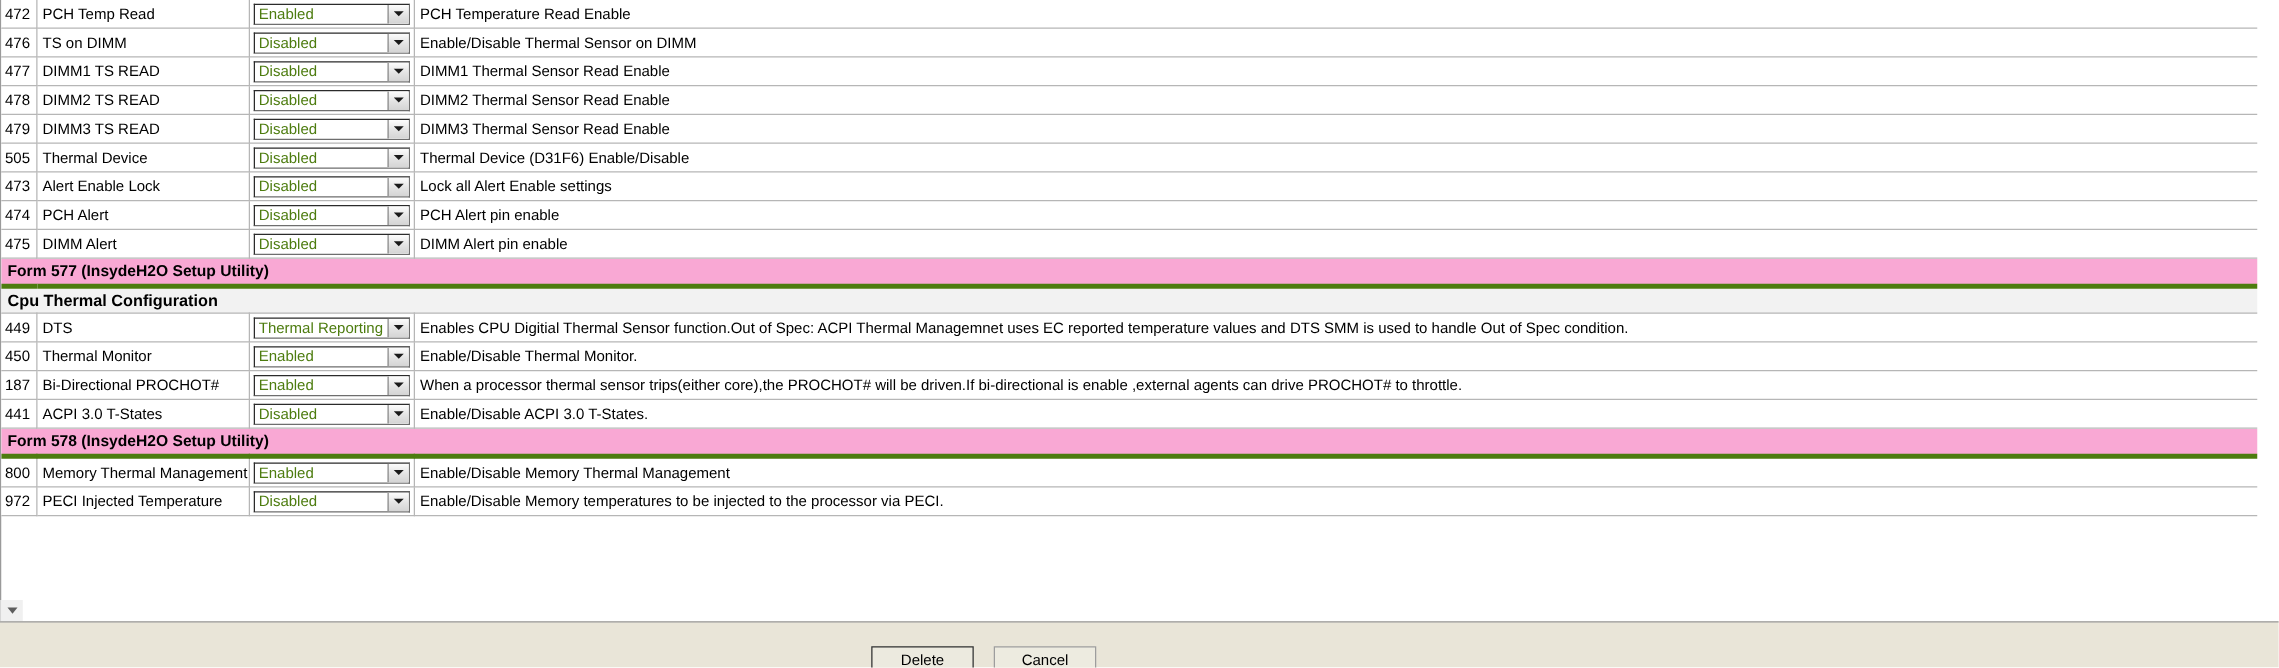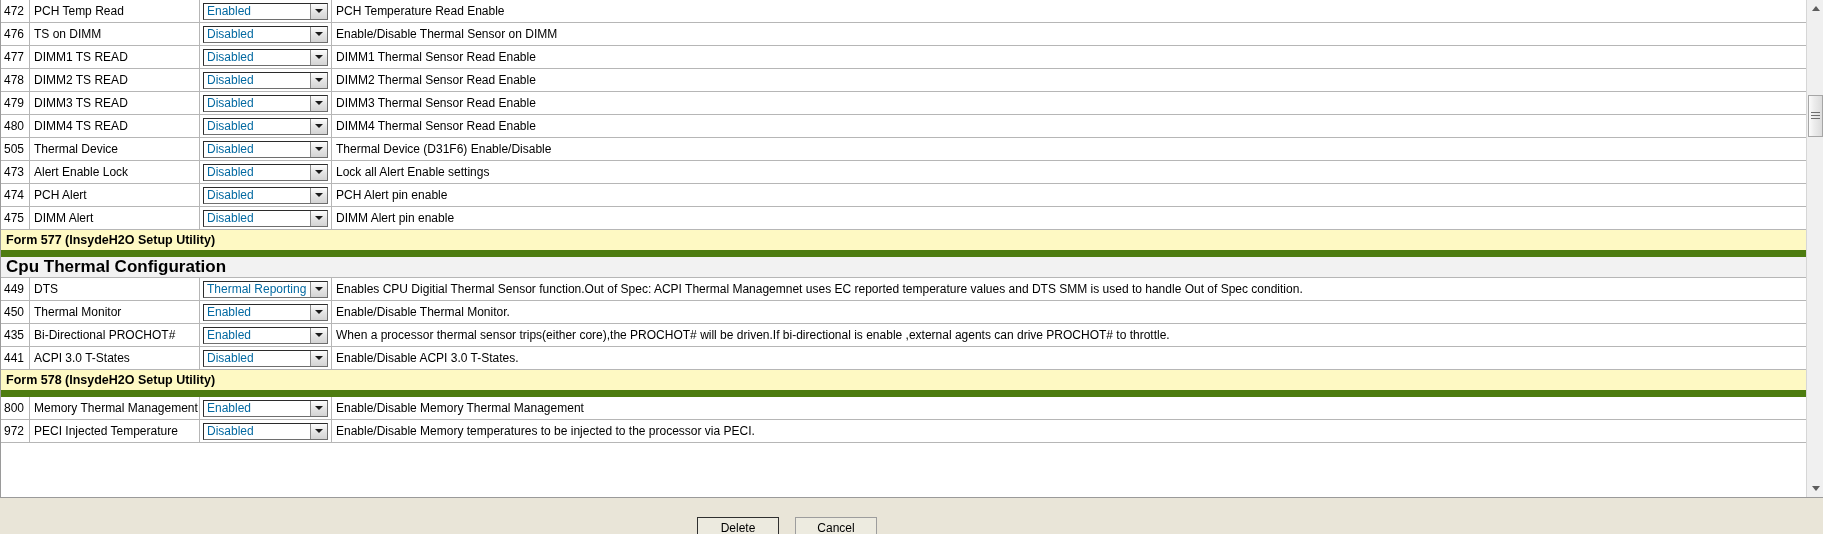--- a/index.html
+++ b/index.html
@@ -22,21 +22,21 @@
     height: 534px;
     background: #ffffff;
     display: flex;
     flex-direction: column;
   }
 
   
   .scroll-region {
     position: relative;
     display: flex;
-    flex-direction: row;
+    flex-direction: column;
     width: 1823px;
     height: 497px;
     background: #ffffff;
     overflow: hidden;
   }
 
   .table-wrap {
     width: 1806px;
     height: 497px;
     overflow: hidden;
@@ -64,34 +64,34 @@
     white-space: nowrap;
   }
 
   .col-id    { width: 25px;  text-align: left; padding-left: 3px !important; }
   .col-name  { width: 165px; padding-left: 4px !important; }
   .col-ctl   { width: 125px; padding: 0 3px !important; }
   .col-desc  { padding-left: 4px !important; border-right: none !important; margin-left: 15px; }
 
   
   tr.form-header td {
-    background: #fef9c3;
+    background: #f9a8d4;
     font-weight: bold;
     font-size: 12.5px;
     padding-left: 5px !important;
     height: 20px;
     border-right: none;
-    border-bottom: 7px solid #4d7c0f;
+    border-bottom: 4px solid #4d7c0f;
     border-top: 1px solid #b6b6b6;
   }
 
   tr.sub-header td {
     background: #f2f2f2;
     font-weight: bold;
-    font-size: 17px;
+    font-size: 13px;
     padding-left: 5px !important;
     height: 19px;
     border-right: none;
     border-bottom: 1px solid #b6b6b6;
   }
 
   
   .select {
     position: relative;
     display: block;
@@ -102,21 +102,21 @@
     border-right-color: #6e6e6e;
     border-bottom-color: #6e6e6e;
     box-shadow: inset 1px 1px 0 #ffffff;
     font-size: 12px;
     line-height: 15px;
     padding-left: 3px;
     padding-right: 19px;
     overflow: hidden;
     white-space: nowrap;
     cursor: default;
-    color: #0369a1;
+    color: #4d7c0f;
   }
 
   .select .arrow-box {
     position: absolute;
     top: 0px;
     right: 0px;
     width: 16px;
     height: 15px;
     background: linear-gradient(#fdfdfd, #e3e3e3 55%, #d4d4d4);
     border-left: 1px solid #8b8b8b;
@@ -266,28 +266,20 @@
             </tr>
             <tr>
               <td class="col-id">479</td>
               <td class="col-name">DIMM3 TS READ</td>
               <td class="col-ctl">
                 <div class="select"><span>Disabled</span><span class="arrow-box"></span></div>
               </td>
               <td class="col-desc">DIMM3 Thermal Sensor Read Enable</td>
             </tr>
             <tr>
-              <td class="col-id">480</td>
-              <td class="col-name">DIMM4 TS READ</td>
-              <td class="col-ctl">
-                <div class="select"><span>Disabled</span><span class="arrow-box"></span></div>
-              </td>
-              <td class="col-desc">DIMM4 Thermal Sensor Read Enable</td>
-            </tr>
-            <tr>
               <td class="col-id">505</td>
               <td class="col-name">Thermal Device</td>
               <td class="col-ctl">
                 <div class="select"><span>Disabled</span><span class="arrow-box"></span></div>
               </td>
               <td class="col-desc">Thermal Device (D31F6) Enable/Disable</td>
             </tr>
             <tr>
               <td class="col-id">473</td>
               <td class="col-name">Alert Enable Lock</td>
@@ -328,21 +320,21 @@
             </tr>
             <tr>
               <td class="col-id">450</td>
               <td class="col-name">Thermal Monitor</td>
               <td class="col-ctl">
                 <div class="select"><span>Enabled</span><span class="arrow-box"></span></div>
               </td>
               <td class="col-desc">Enable/Disable Thermal Monitor.</td>
             </tr>
             <tr>
-              <td class="col-id">435</td>
+              <td class="col-id">187</td>
               <td class="col-name">Bi-Directional PROCHOT#</td>
               <td class="col-ctl">
                 <div class="select"><span>Enabled</span><span class="arrow-box"></span></div>
               </td>
               <td class="col-desc">When a processor thermal sensor trips(either core),the PROCHOT# will be driven.If bi-directional is enable ,external agents can drive PROCHOT# to throttle.</td>
             </tr>
             <tr>
               <td class="col-id">441</td>
               <td class="col-name">ACPI 3.0 T-States</td>
               <td class="col-ctl">

